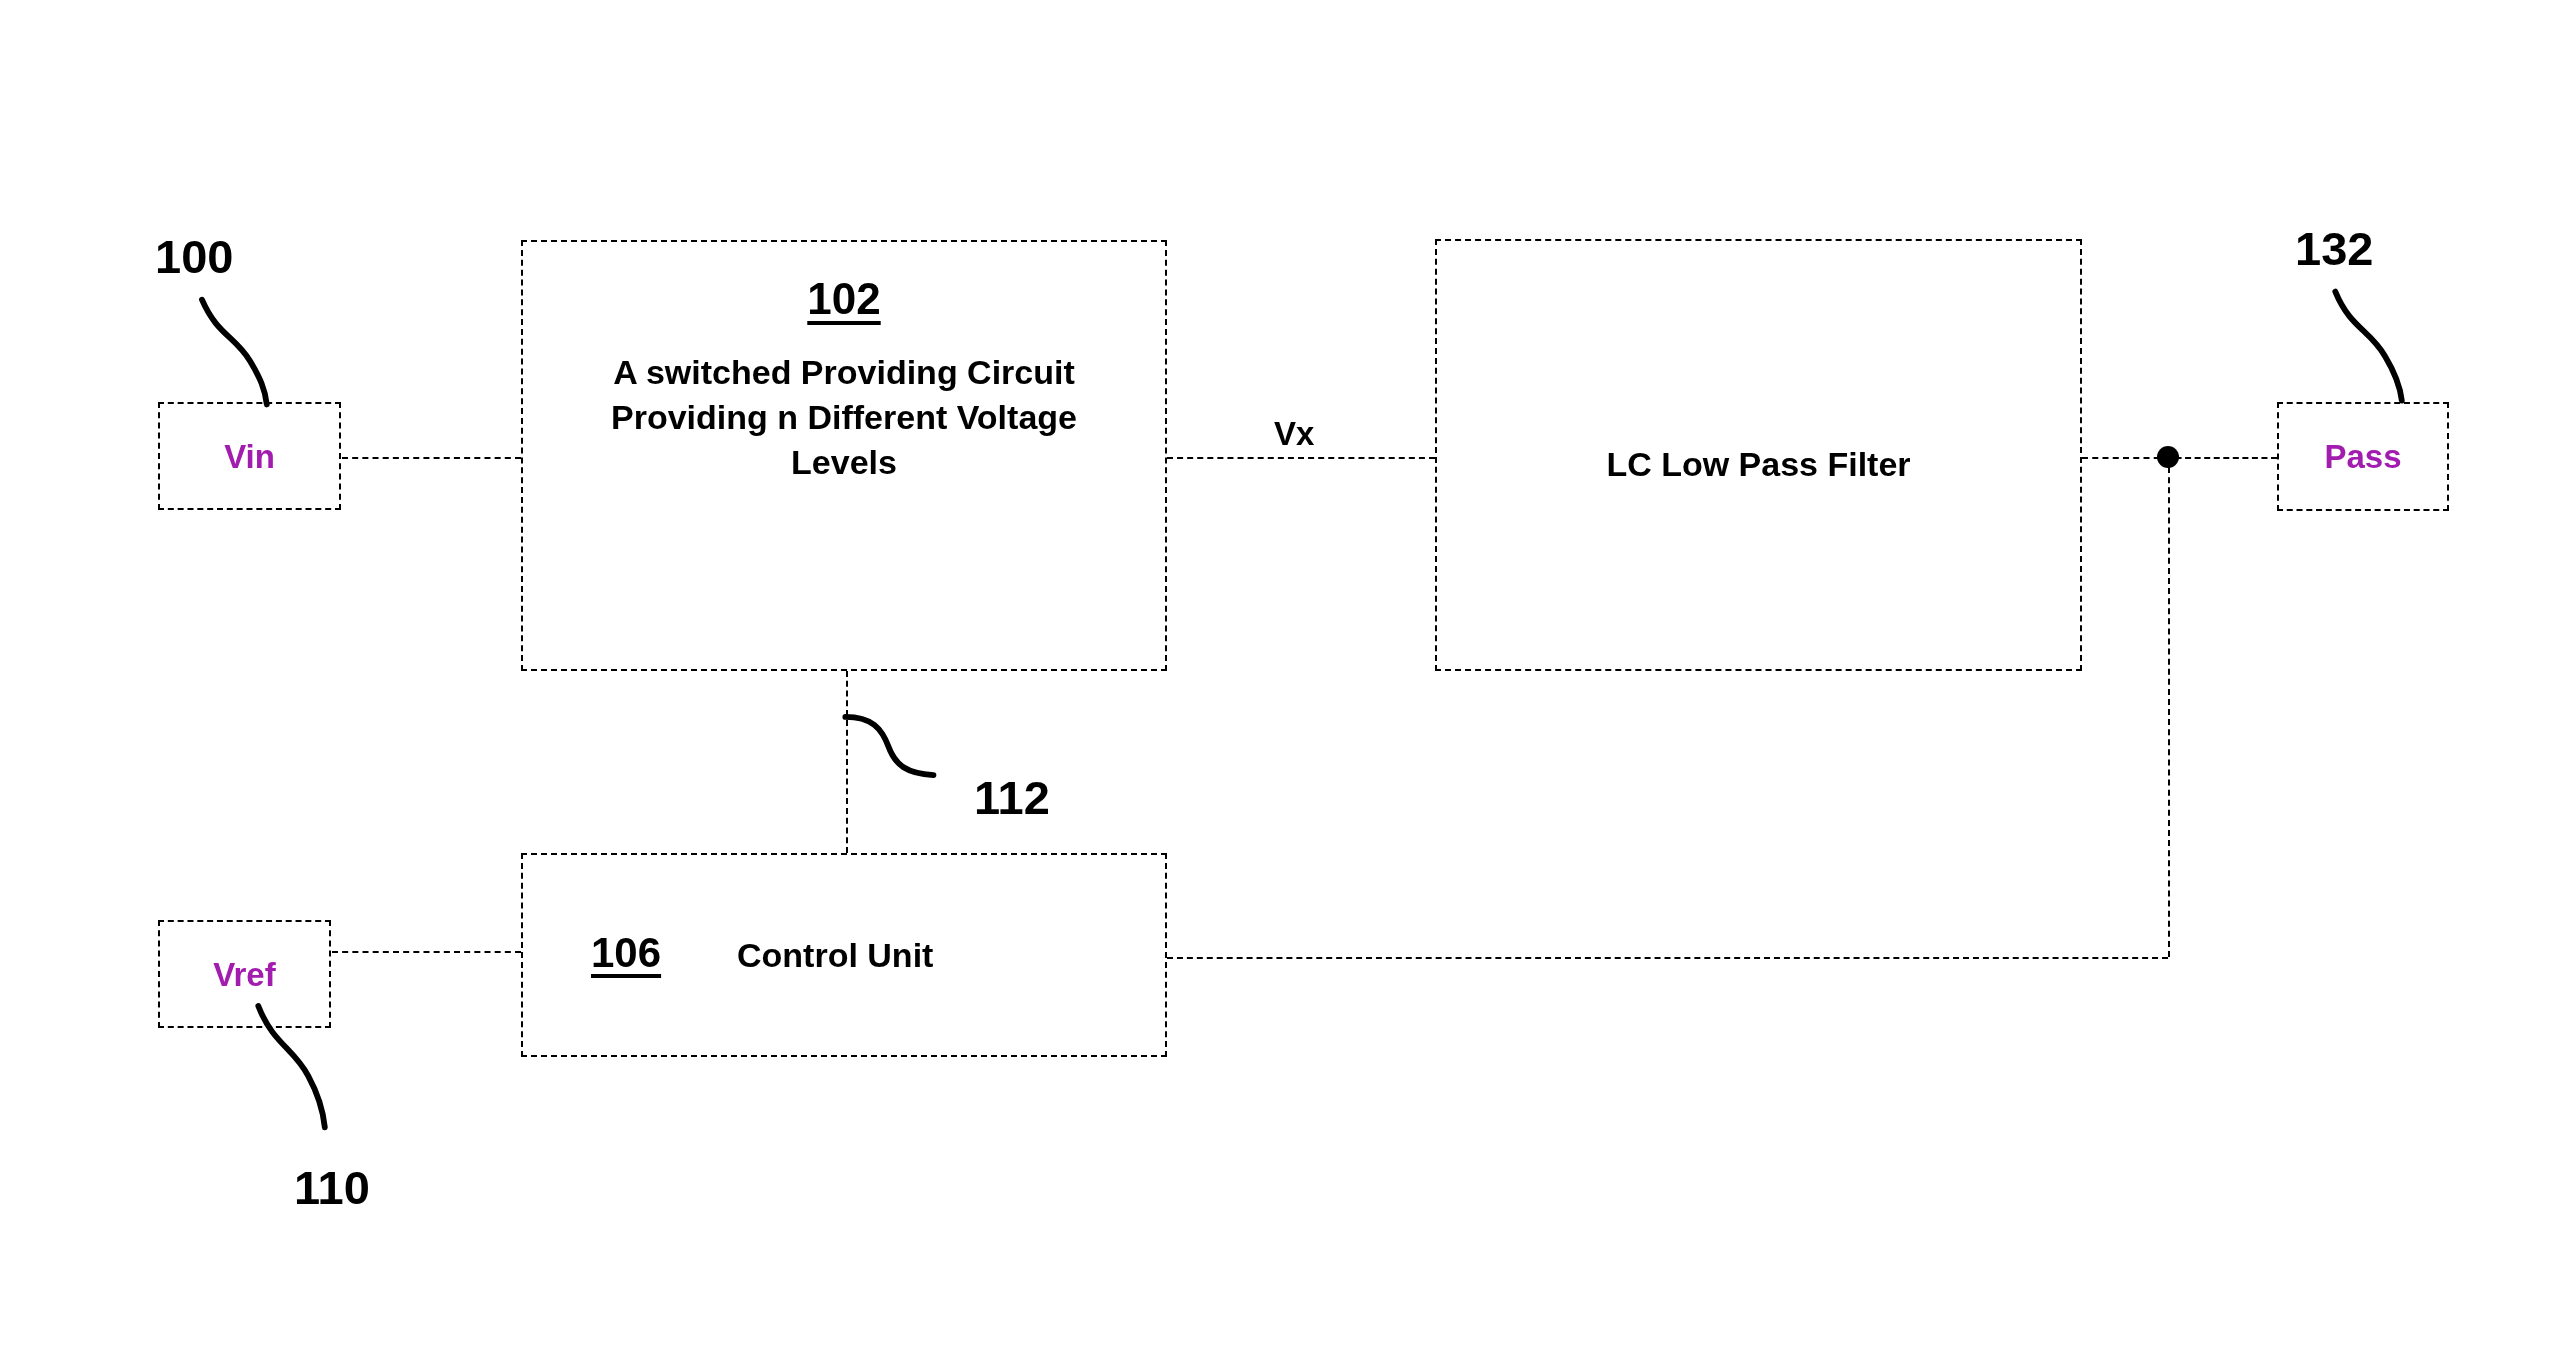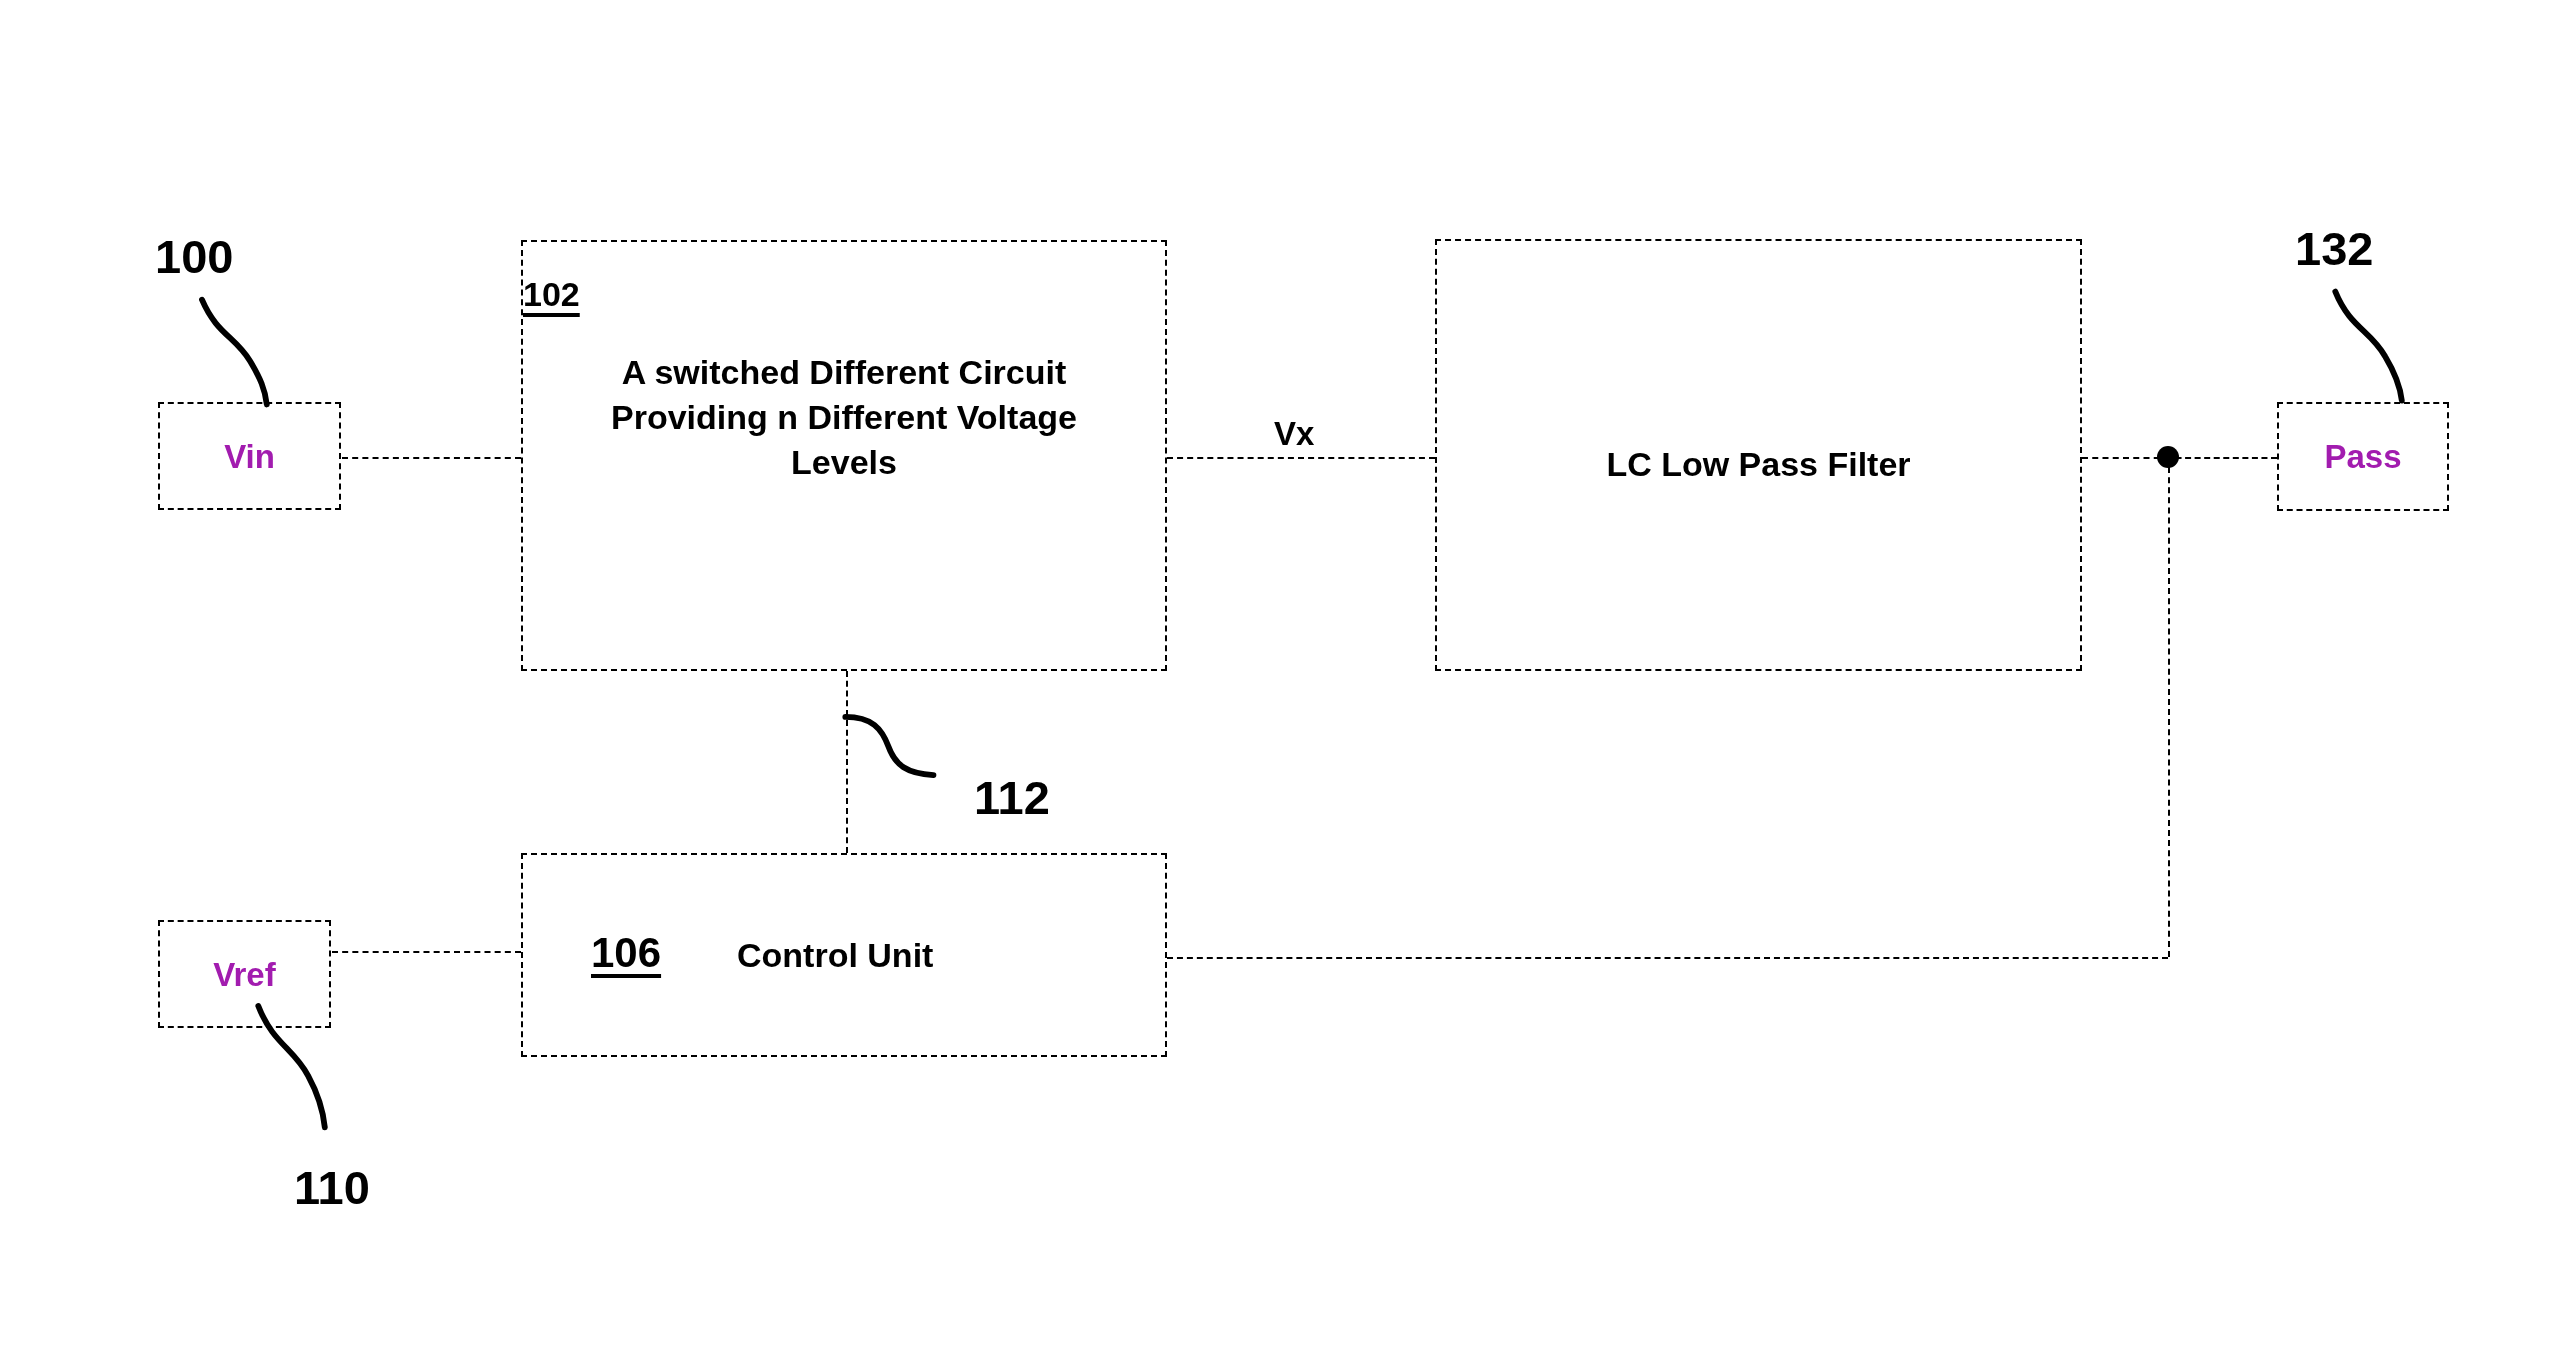--- a/index.html
+++ b/index.html
@@ -36,21 +36,22 @@
     line-height: 1;
   }
   
   .fn-box {
     padding: 0;
   }
   .fn-num {
     position: absolute;
     left: 0;
     right: 0;
-    font-size: 34px;
+    text-align: center;
+    font-size: 44px;
     font-weight: bold;
     color: #000000;
     text-decoration: underline;
     text-underline-offset: 6.7px;
     text-decoration-thickness: 4.2px;
     line-height: 1;
   }
   .fn-body {
     position: absolute;
     left: 30px;
@@ -174,21 +175,21 @@
     <span class="io-label">Pass</span>
   </div>
 
   <div class="box io-box" style="left:158px; top:920px; width:173px; height:108px;">
     <span class="io-label">Vref</span>
   </div>
 
   <div class="box fn-box" style="left:521px; top:240px; width:646px; height:431px;">
     <div class="fn-num" style="top:35px;">102</div>
     <div class="fn-body" style="top:108px;">
-      <span>A switched Different Circuit</span><br>
+      <span>A switched Providing Circuit</span><br>
       <span>Providing n Different Voltage</span><br>
       <span>Levels</span>
     </div>
   </div>
 
   <div class="box fn-box" style="left:1435px; top:239px; width:647px; height:432px;">
     <div class="fn-body" style="top:201px;">LC Low Pass Filter</div>
   </div>
 
   <div class="box fn-box" style="left:521px; top:853px; width:646px; height:204px;">

